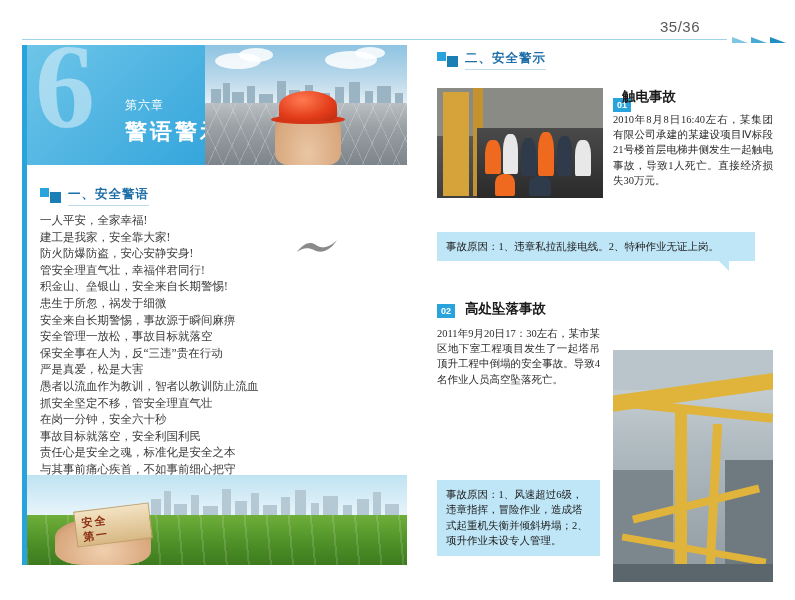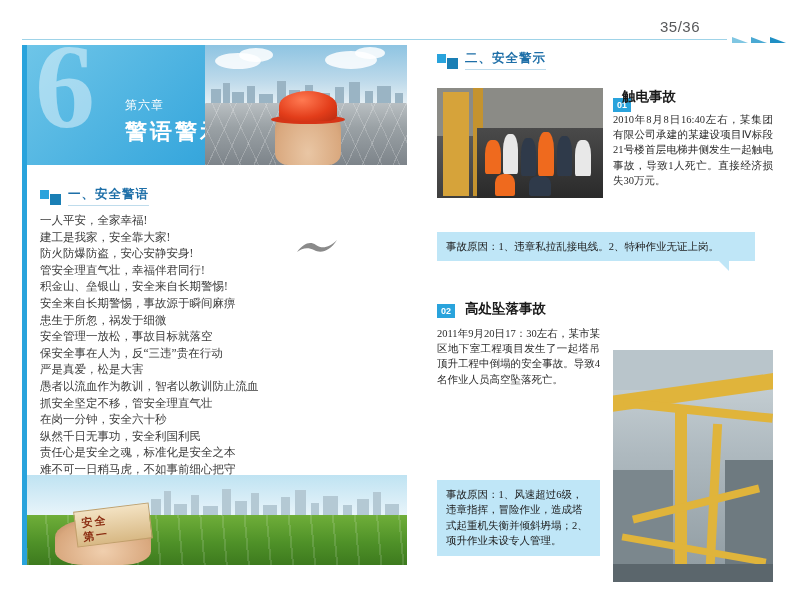--- a/index.html
+++ b/index.html
@@ -156,21 +156,21 @@
   }
   .cp-helmet-brim {
     position:absolute; left:66px; top:70px; width:74px; height:9px;
     background:#d63517; border-radius:50%;
   }
 
   
   .sec-head {
     position: absolute;
     display: flex;
-    align-items: flex-end;
+    align-items: center;
   }
   .sec-mark {
     position: relative;
     width: 20px;
     height: 16px;
     margin-right: 8px;
   }
   .sec-mark i {
     position: absolute;
     display: block;
@@ -385,31 +385,31 @@
     </span>
     <span class="sec-text">一、安全警语</span>
   </div>
 
   <div class="slogans">
     <div>一人平安，全家幸福!</div>
     <div>建工是我家，安全靠大家!</div>
     <div>防火防爆防盗，安心安静安身!</div>
     <div>管安全理直气壮，幸福伴君同行!</div>
     <div>积金山、垒银山，安全来自长期警惕!</div>
+    <div>患生于所忽，祸发于细微</div>
     <div>安全来自长期警惕，事故源于瞬间麻痹</div>
-    <div>患生于所忽，祸发于细微</div>
     <div>安全管理一放松，事故目标就落空</div>
     <div>保安全事在人为，反“三违”贵在行动</div>
     <div>严是真爱，松是大害</div>
     <div>愚者以流血作为教训，智者以教训防止流血</div>
     <div>抓安全坚定不移，管安全理直气壮</div>
     <div>在岗一分钟，安全六十秒</div>
-    <div>纵然千日无事功，安全利国利民</div>
+    <div>事故目标就落空，安全利国利民</div>
     <div>责任心是安全之魂，标准化是安全之本</div>
-    <div>难不可一日稍马虎，不如事前细心把守</div>
+    <div>与其事前痛心疾首，不如事前细心把守</div>
     <div>纵然千日无事功，难不可一日稍马虎</div>
     <div>小洞不补，大洞难堵；隐患潜伏，事故难除</div>
     <div>万众一心，众志成城；处处设防，事故难遁</div>
   </div>
 
   <svg class="bird" viewBox="0 0 42 18">
     <path d="M1 14 C8 5 14 3 20 7 C26 11 33 10 41 2 C34 13 25 16 18 12 C12 9 6 10 1 14 Z" fill="#8a8a8a"></path>
   </svg>
 
   <div class="bl-photo">

